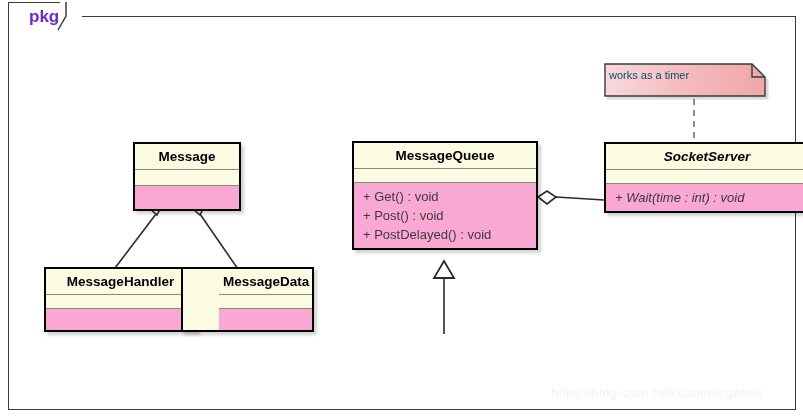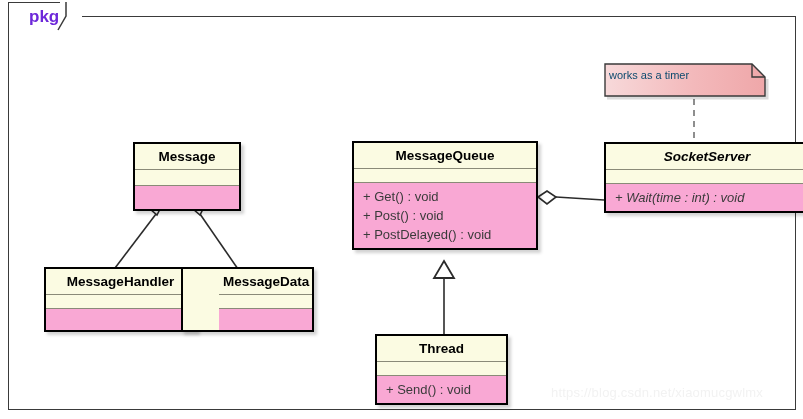--- a/index.html
+++ b/index.html
@@ -237,25 +237,16 @@
   <div class="uml-class" style="left:604px; top:142px; width:206px;font-style:italic;">
     <div class="cls-name">SocketServer</div>
     <div class="cls-sep"></div>
     <div class="cls-attrs empty-compartment-sm"></div>
     <div class="cls-sep"></div>
     <div class="cls-ops">
       <div class="member">+ Wait(time : int) : void</div>
     </div>
   </div>
 
-  <div class="uml-class" style="left:375px; top:334px; width:133px;">
-    <div class="cls-name">Thread</div>
-    <div class="cls-sep"></div>
-    <div class="cls-attrs empty-compartment-sm"></div>
-    <div class="cls-sep"></div>
-    <div class="cls-ops">
-      <div class="member">+ Send() : void</div>
-    </div>
-  </div>
 
   <div id="watermark">https://blog.csdn.net/xiaomucgwlmx</div>
 
 </div>
 
 </body></html>

